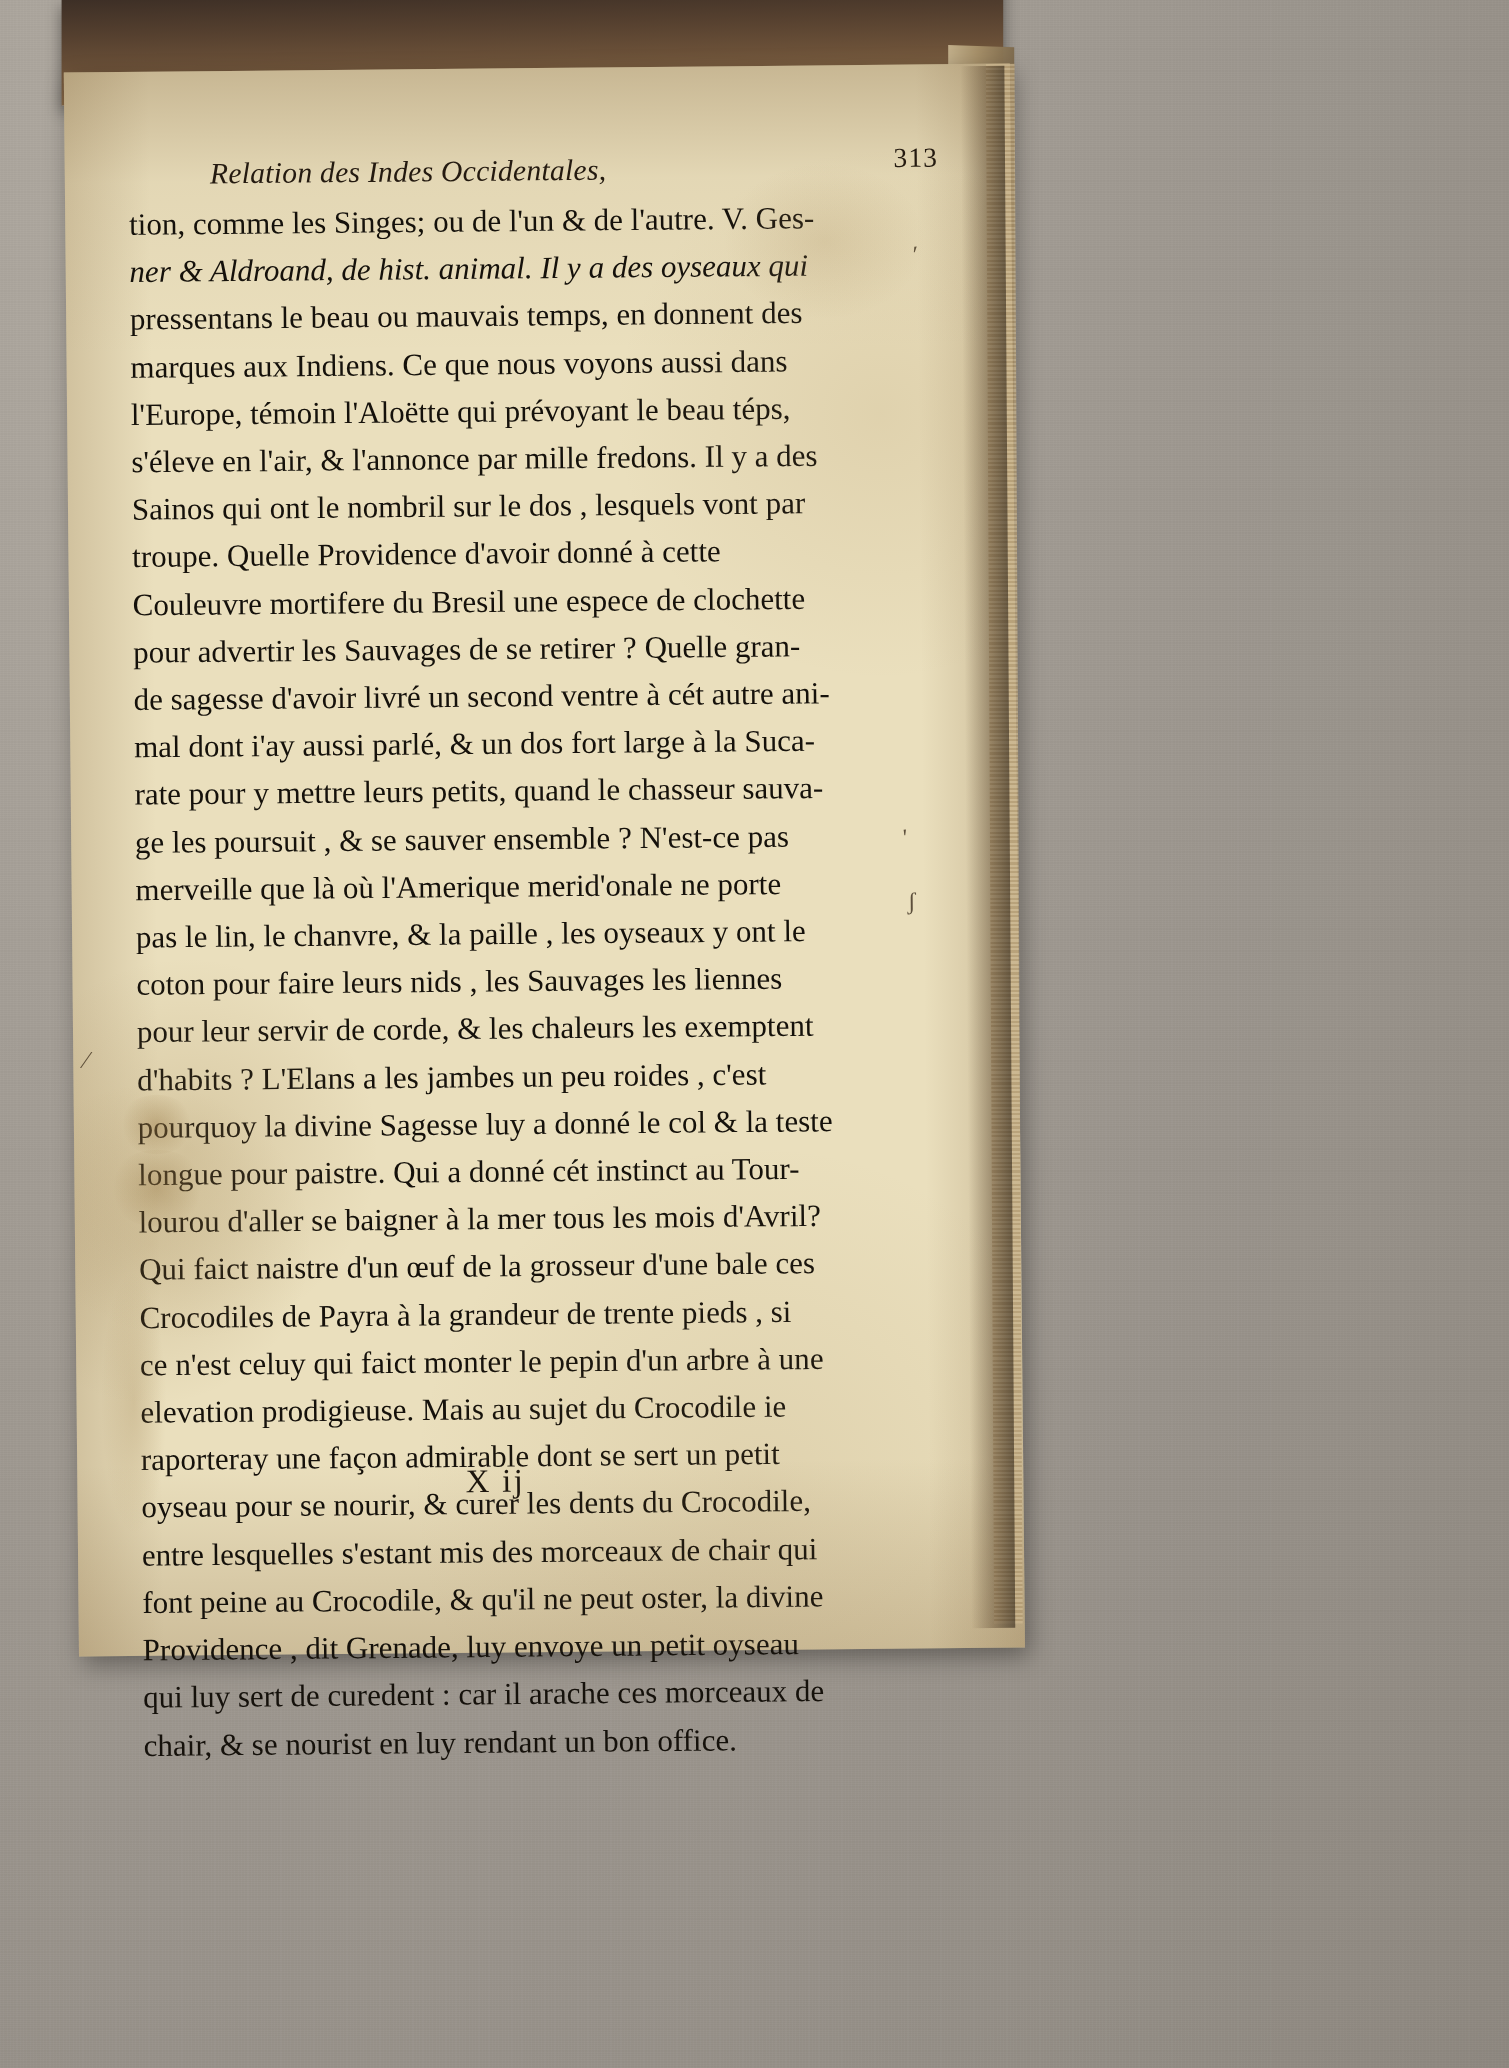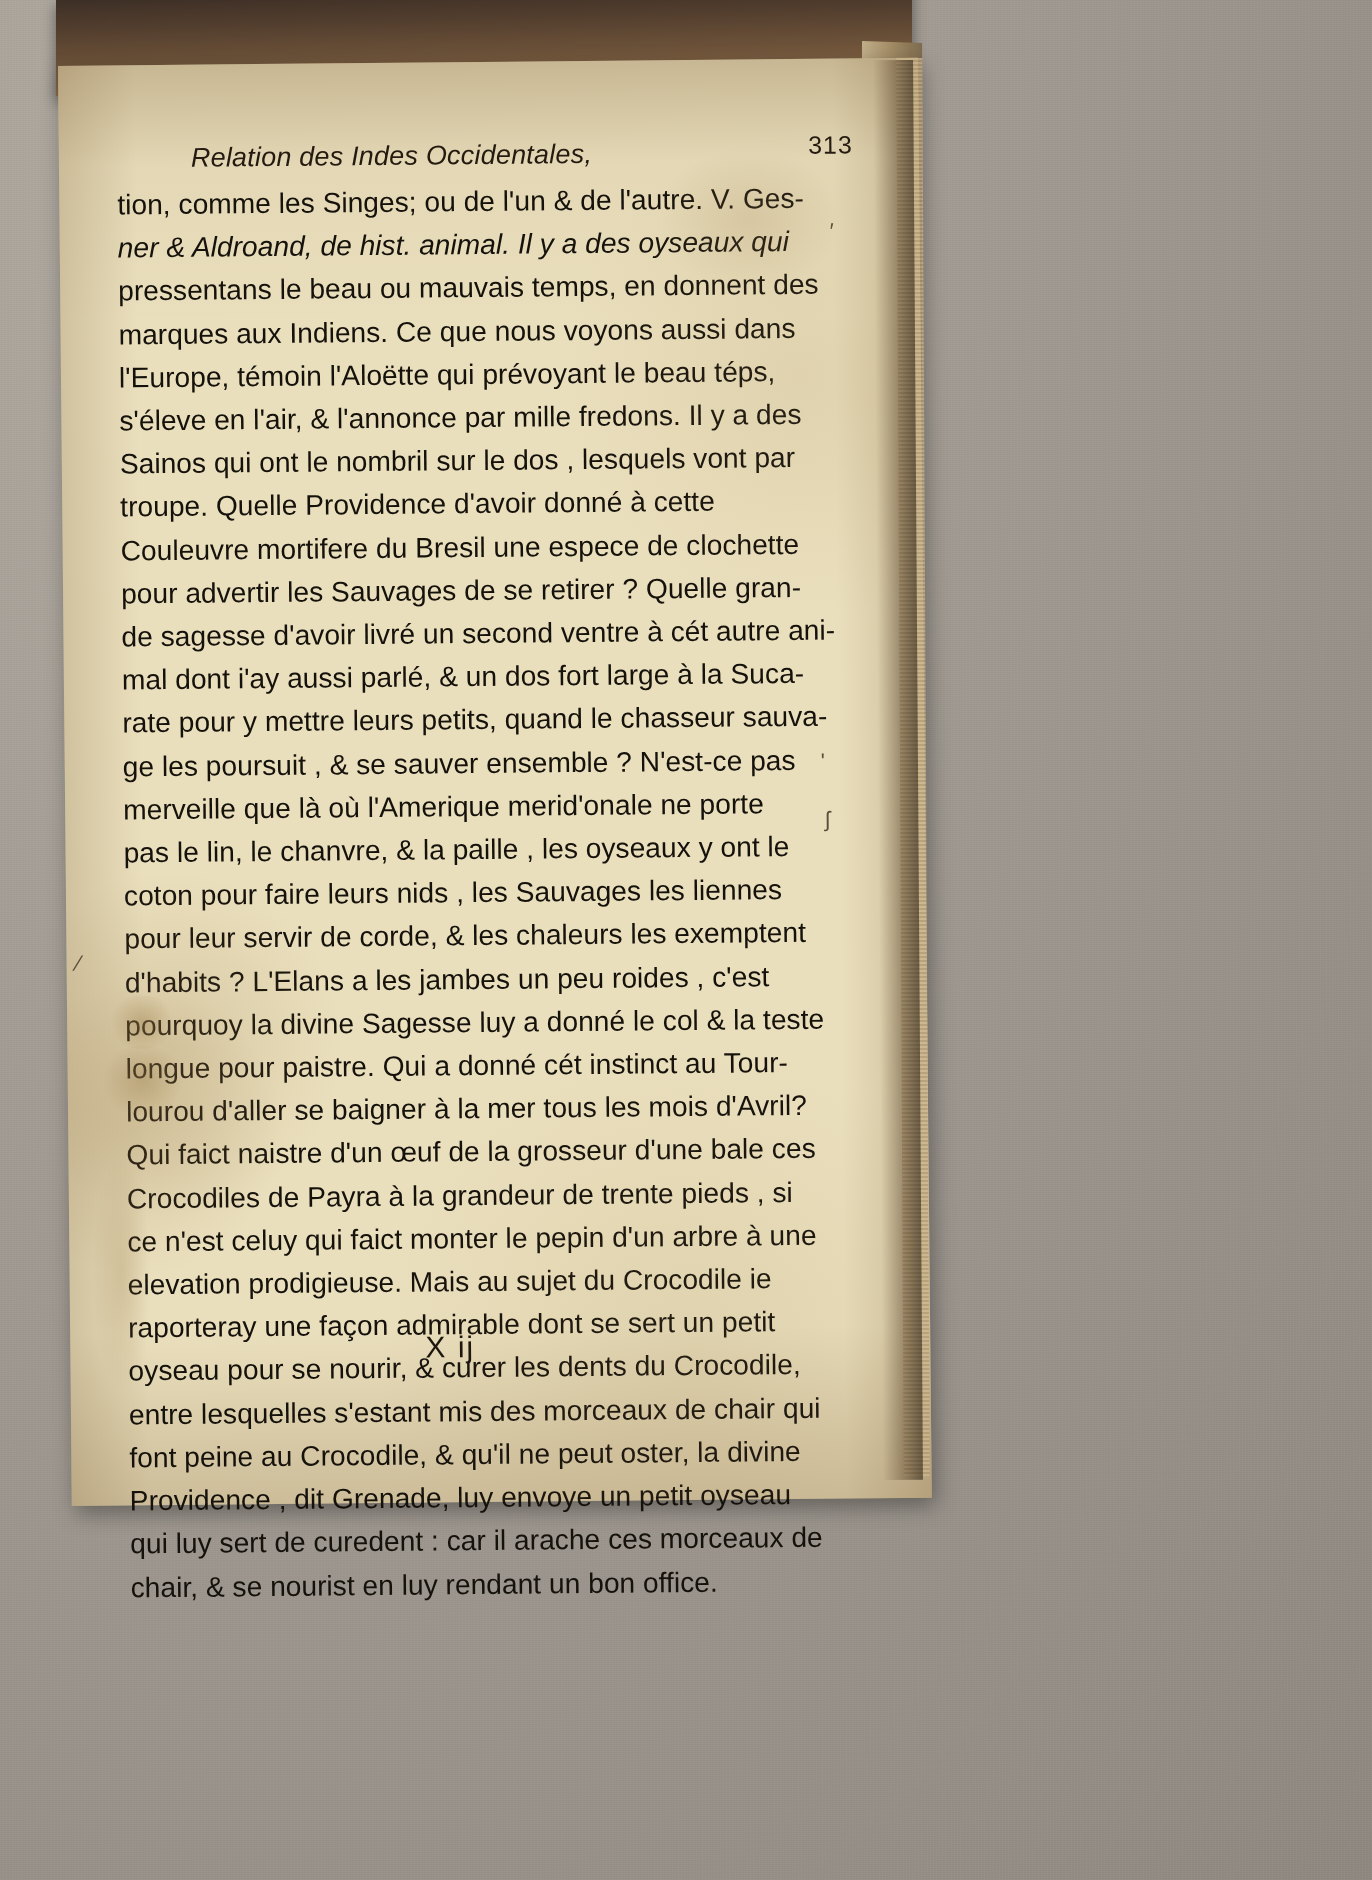--- a/index.html
+++ b/index.html
@@ -6,21 +6,21 @@
     margin: 0;
     padding: 0;
     background: #9a948c;
   }
   #page {
     position: relative;
     width: 1372px;
     height: 1880px;
     overflow: hidden;
     background: #a39d95;
-    font-family: Liberation Sans, sans-serif;
+    font-family: Liberation Serif, serif;
   }
   
   #backdrop {
     position: absolute;
     inset: 0;
     background:
       radial-gradient(ellipse at 20% 10%, #b3ada4 0%, #a49e96 35%, #8e8880 100%);
   }
   
   #backdrop::after {

